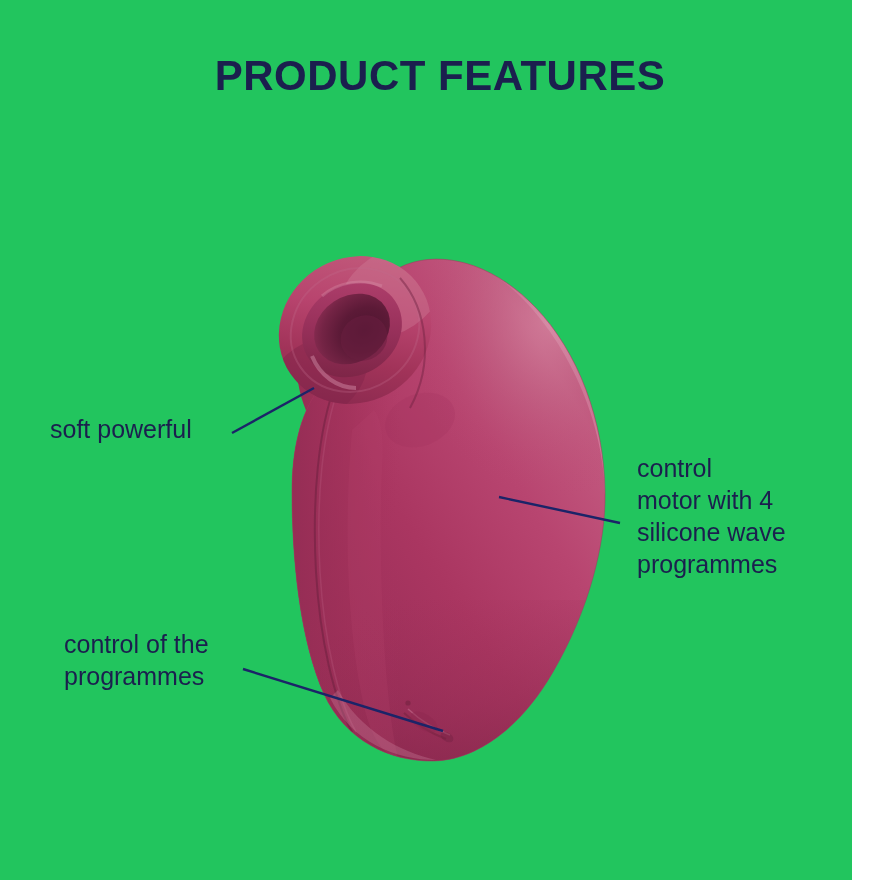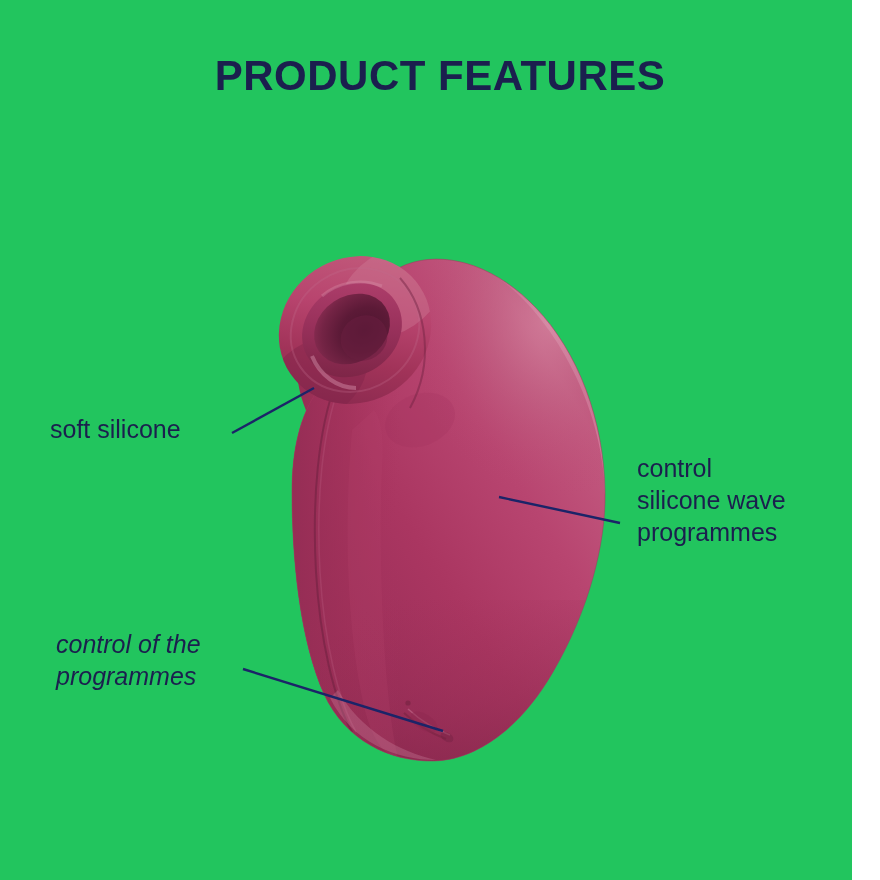--- a/index.html
+++ b/index.html
@@ -41,23 +41,22 @@
   }
   #label-soft-silicone {
     left: 50px;
     top: 413px;
   }
   #label-powerful-motor {
     left: 637px;
     top: 452px;
   }
   #label-control {
-    left: 56px;
+    left: 64px;
     top: 628px;
-    font-style: italic;
   }
   #product-svg {
     position: absolute;
     left: 0;
     top: 0;
   }
   #leader-svg {
     position: absolute;
     left: 0;
     top: 0;
@@ -242,25 +241,26 @@
     <path d="M 400,278 C 428,310 434,364 410,408" fill="none" stroke="#6f2141" stroke-opacity="0.45" stroke-width="2"></path>
   </svg>
 
   <svg id="leader-svg" width="880" height="880" viewBox="0 0 880 880">
     <line x1="232" y1="433" x2="314" y2="388" stroke="#1b2468" stroke-width="2.4"></line>
     <line x1="620" y1="523" x2="499" y2="497" stroke="#1b2468" stroke-width="2.4"></line>
     <line x1="243" y1="669" x2="443" y2="731" stroke="#1b2468" stroke-width="2.4"></line>
   </svg>
 
   <div class="callout" id="label-soft-silicone">
-    <div>soft silicone</div>
+    <div>soft powerful</div>
   </div>
 
   <div class="callout" id="label-powerful-motor">
     <div>control</div>
+    <div>motor with 4</div>
     <div>silicone wave</div>
     <div>programmes</div>
   </div>
 
   <div class="callout" id="label-control">
     <div>control of the</div>
     <div>programmes</div>
   </div>
 
 </div>

